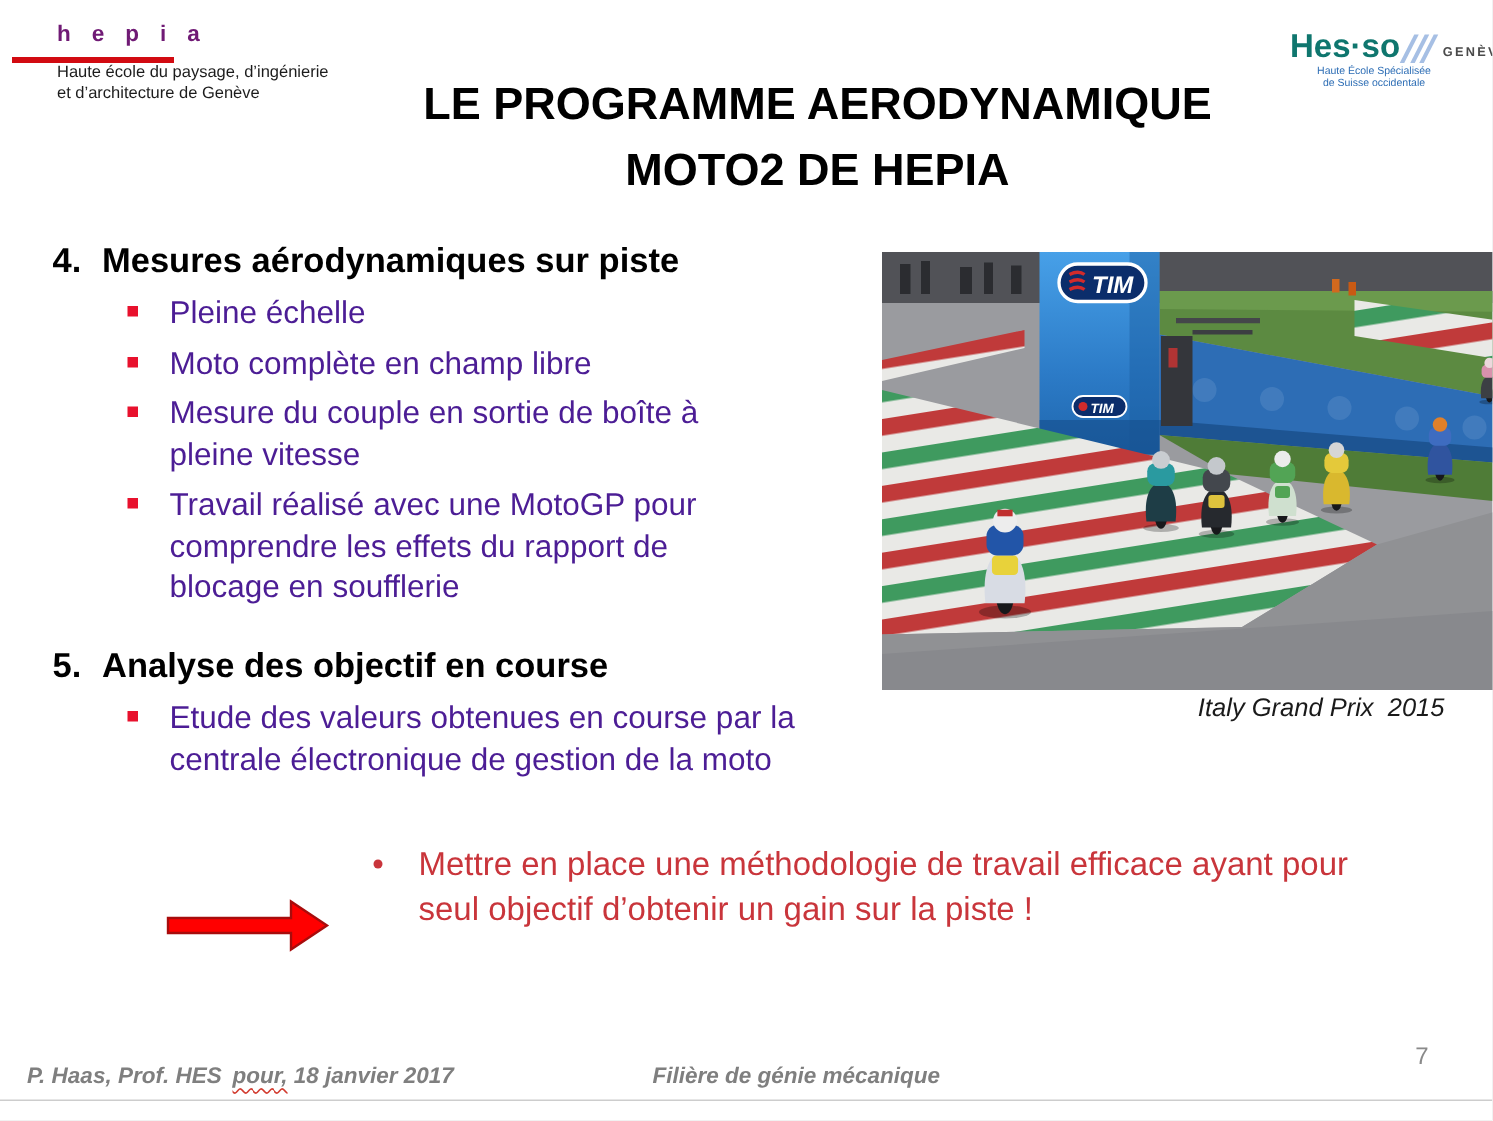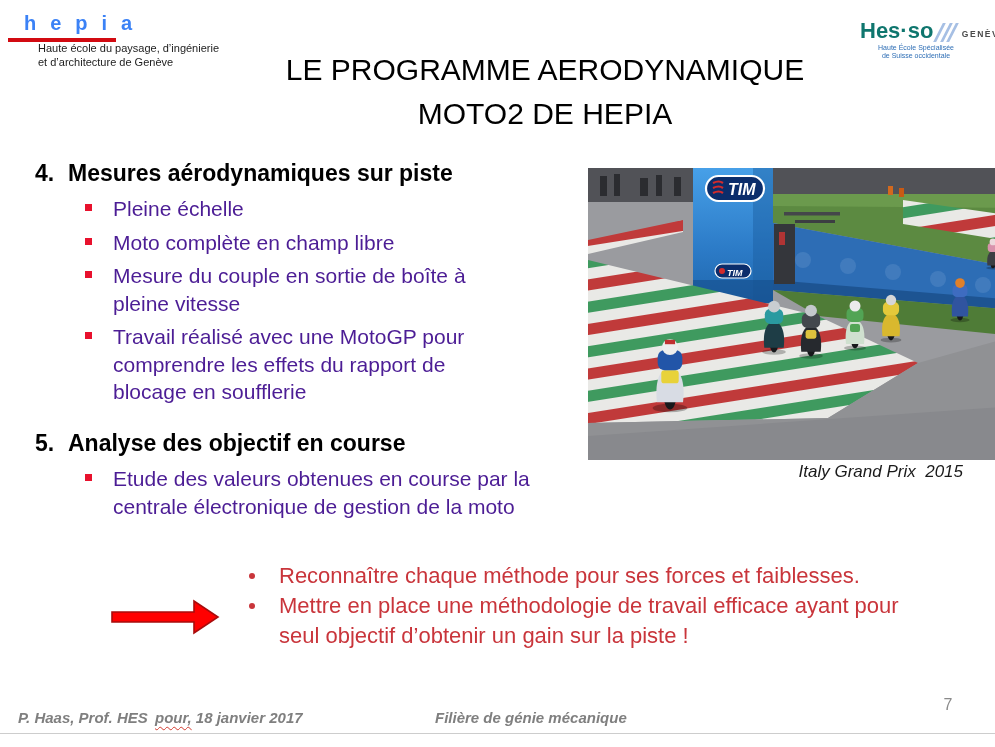--- a/index.html
+++ b/index.html
@@ -2,35 +2,35 @@
 <html><head>
 <meta charset="utf-8">
 <style>
   html,body{margin:0;padding:0;background:#e8e8e8;}
   .slide{
     position:relative;width:995px;height:747px;background:#ffffff;overflow:hidden;
     font-family:"Liberation Sans","DejaVu Sans",sans-serif;color:#000;
   }
   
   .hepia-logo{position:absolute;left:8px;top:12px;width:240px;}
-  .hepia-word{margin-left:16px;font-weight:bold;font-size:20px;letter-spacing:14px;color:#3b82f6;line-height:22px;}
+  .hepia-word{margin-left:30px;font-weight:bold;font-size:15px;letter-spacing:14px;color:#701a75;line-height:22px;}
   .hepia-line{margin-top:4px;width:108px;height:4px;background:#d20a11;}
   .hepia-sub{margin-left:30px;font-size:11px;line-height:13.5px;color:#1c1c1c;}
   .hepia-sub:first-of-type{margin-top:4px;}
   
   .hesso-logo{position:absolute;left:860px;top:20px;width:130px;}
   .hesso-row{display:flex;align-items:flex-end;}
   .hesso-word{font-weight:bold;font-size:22px;line-height:22px;color:#0f766e;}
   .hesso-slashes{display:inline-flex;align-items:flex-end;margin:0 4px 0 5px;}
   .hesso-slashes i{display:block;width:3px;height:19px;background:#a6bfe4;transform:skewX(-27deg);margin-right:3.5px;}
   .hesso-region{font-weight:bold;font-size:8.5px;letter-spacing:1.5px;color:#4a4a4a;padding-bottom:3px;}
   .hesso-sub{margin-left:12px;margin-top:2px;width:88px;text-align:center;font-size:7px;line-height:8px;color:#2e6eb5;}
   
   .title{position:absolute;left:95px;top:48px;width:900px;text-align:center;
-         font-weight:normal;font-size:30px;line-height:44px;color:#000;}
+         font-weight:bold;font-size:30px;line-height:44px;color:#000;}
   
   .section{position:absolute;left:35px;}
   .sec4{top:159px;width:505px;}
   .sec5{top:429px;width:520px;}
   .sec-head{display:flex;font-weight:bold;font-size:23px;line-height:29px;margin-bottom:7px;}
   .sec-num{width:33px;flex:none;}
   ul.bullets{list-style:none;margin:0;padding:0 0 0 50px;}
   ul.bullets li{display:flex;margin-bottom:6px;}
   .sq{flex:none;width:7px;height:7px;background:#e8112d;margin-top:9px;margin-right:21px;}
   .bt{font-size:21px;line-height:27.5px;color:#4c1d95;}
@@ -125,24 +125,20 @@
       <li>
           <span class="sq"></span>
           <span class="bt">Etude des valeurs obtenues en course par la centrale électronique de gestion de la moto</span>
         </li>
     </ul>
   </div>
 
   <ul class="conclusions">
     <li>
         <span class="dot"></span>
-        <span class="ct">Reconnaître chaque méthode pour ses forces et faiblesses.</span>
-      </li>
-    <li>
-        <span class="dot"></span>
         <span class="ct">Mettre en place une méthodologie de travail efficace ayant pour seul objectif d’obtenir un gain sur la piste !</span>
       </li>
   </ul>
 
   <svg class="arrow" width="114" height="40" viewBox="0 0 114 40">
     <polygon points="4,15 86,15 86,4 110,20 86,36 86,25 4,25" fill="#ff0000" stroke="#a80c0c" stroke-width="1.6" stroke-linejoin="miter"></polygon>
   </svg>
 
   <div class="photo">
     <svg width="427" height="292" viewBox="0 0 427 292">

